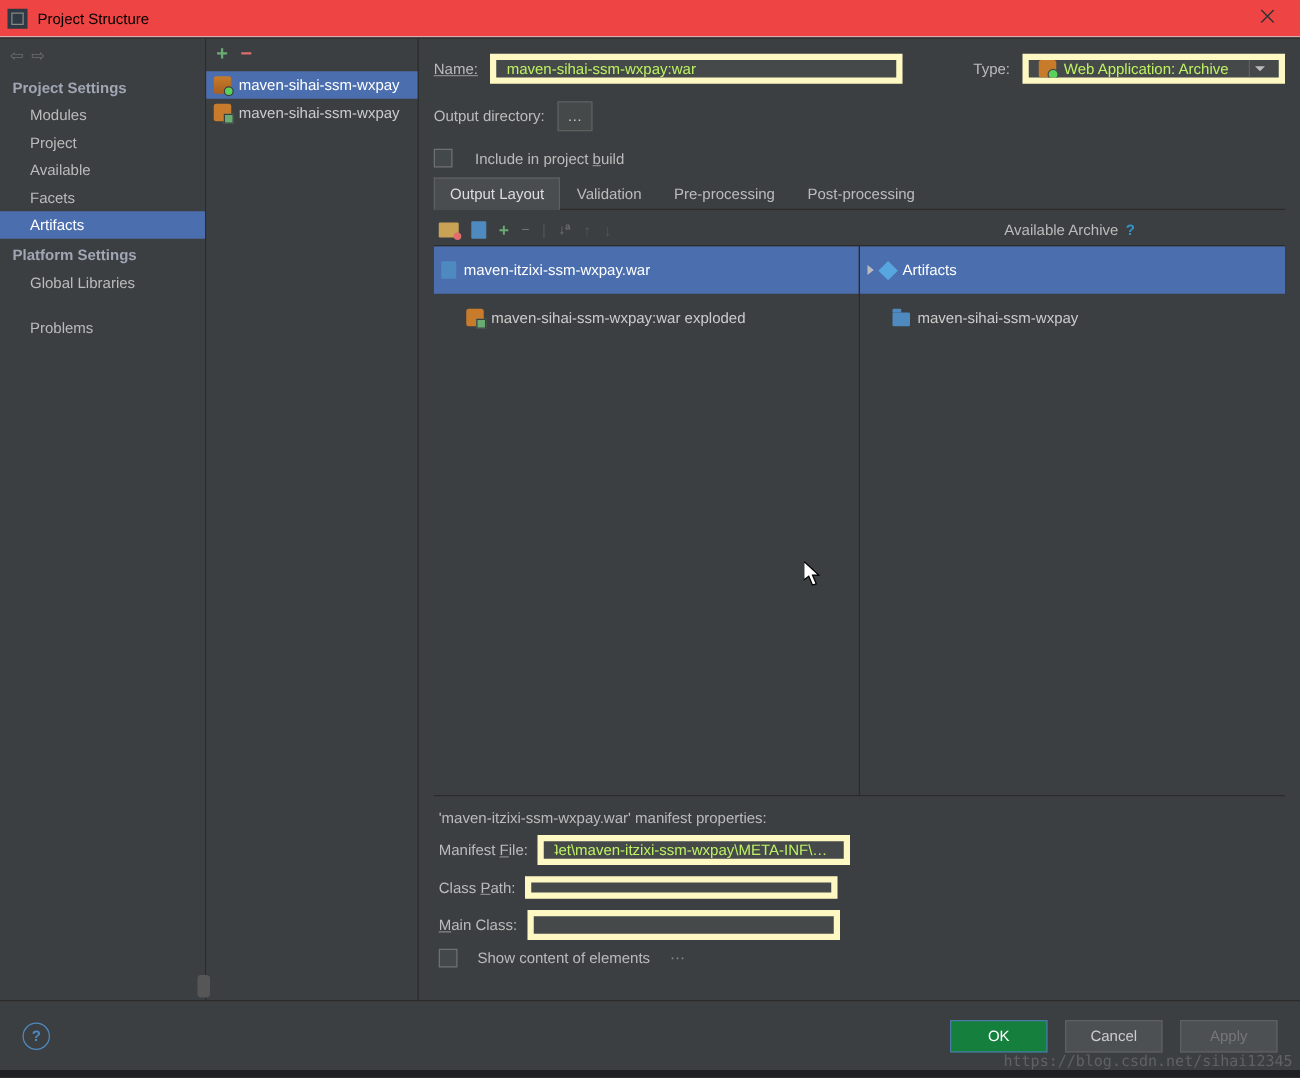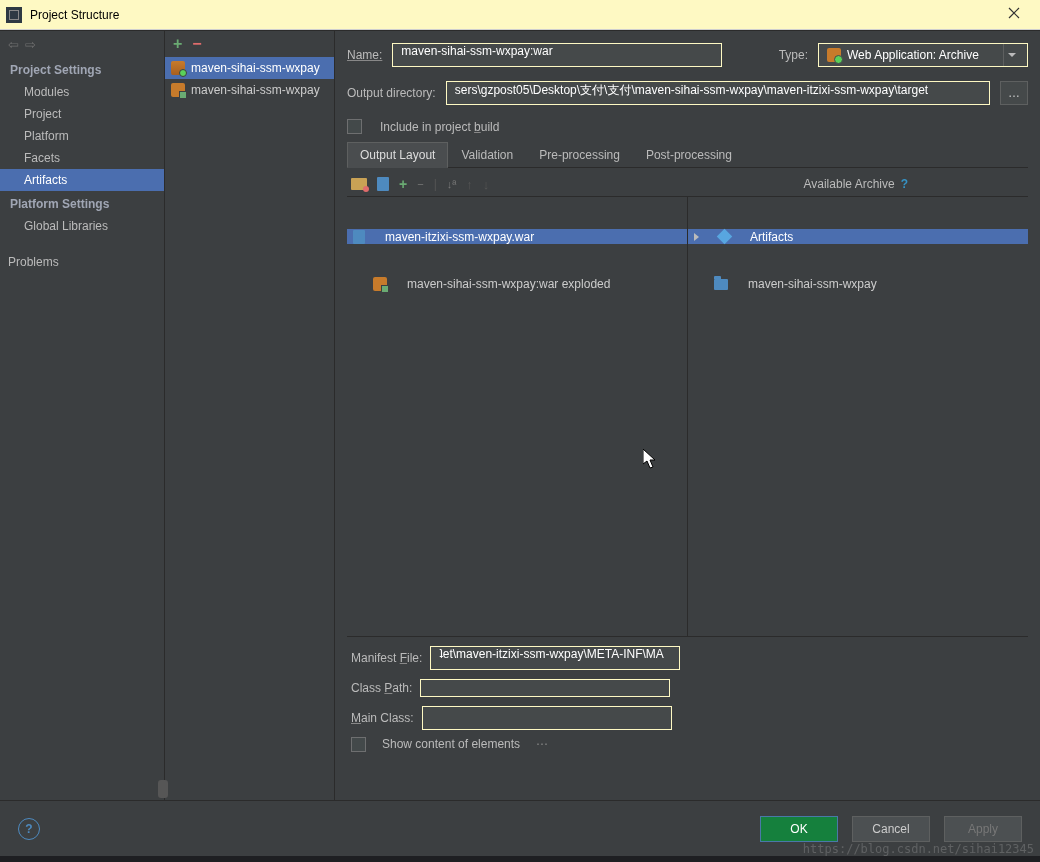--- a/index.html
+++ b/index.html
@@ -10,21 +10,21 @@
     color: #bbbbbb;
     width: 1040px;
     height: 862px;
     overflow: hidden;
     position: relative;
   }
 
   
   .titlebar {
     height: 30px;
-    background: #fef9c3;
+    background: #ef4444;
     color: #000;
     display: flex;
     align-items: center;
     padding: 0 6px;
     border-bottom: 1px solid #cfcfcf;
   }
   .titlebar .app-icon {
     width: 16px; height: 16px;
     background: #2e3943;
     margin-right: 8px;
@@ -115,21 +115,21 @@
 
   
   .detail{
     flex:1; padding:12px 12px 8px 12px; position:relative; min-width:0;
   }
   .form-row{
     display:flex; align-items:center; gap:10px; margin-bottom:14px;
   }
   .label{ color:#bbb;text-align:right; }
   .input, .select{
-    background:#45494a; border:1px solid #fef9c3; color:#ffffff;
+    background:#45494a; border:5px solid #fef9c3; color:#bef264;
     height:24px; padding:0 8px; font-size:12px;
     overflow:hidden; text-overflow:ellipsis; white-space:nowrap;
   }
   .input.name{ width:330px;}
   .input.outdir{ flex:1; min-width:0;}
   .type-label{ margin-left:auto;}
   .select{
     width:210px; display:flex; align-items:center; gap:6px; position:relative;
   }
   .select .sel-icon{
@@ -184,21 +184,21 @@
   .two-pane{
     display:flex; height:440px; border-top:1px solid #2b2b2b;
   }
   .pane-left{ flex:1; border-right:1px solid #2b2b2b; overflow:hidden;}
   .pane-right{ flex:1; overflow:hidden;}
   .pane-header{
     display:flex;align-items:center;justify-content:center;height:22px;color:#bbb;gap:6px;
   }
   .help-q{ color:#3592c4; font-weight:bold;}
   .tree-row{
-    height:15px;display:flex;align-items:center;gap:20px;padding:0 6px;color:#ccc;margin-top:32px;
+    height:38px;display:flex;align-items:center;gap:6px;padding:0 6px;color:#ccc;
   }
   .tree-row.selected{ background:#4b6eaf; color:#fff;}
   .tree-row.indent{ padding-left:26px;}
   .tri{ width:0;height:0;border-top:4px solid transparent;border-bottom:4px solid transparent;border-left:5px solid #bbb;}
   .arch-icon{ width:12px;height:14px;background:#4e8abf;border-radius:1px;}
   .diamond{
     width:11px;height:11px;background:#58a6e0;transform:rotate(45deg);
   }
   .folder-icon{
     width:14px;height:11px;background:#4e8abf;border-radius:1px;position:relative;margin-top:2px;
@@ -262,27 +262,27 @@
 <div class="container">
 
   <div class="nav-col">
     <div class="nav-toolbar">
       <span class="arrow">⇦</span>
       <span class="arrow">⇨</span>
     </div>
     <div class="nav-group-title">Project Settings</div>
     <div class="nav-item">Modules</div>
     <div class="nav-item">Project</div>
-    <div class="nav-item">Platform</div>
+    <div class="nav-item">Available</div>
     <div class="nav-item">Facets</div>
     <div class="nav-item selected">Artifacts</div>
     <div class="nav-group-title">Platform Settings</div>
     <div class="nav-item">Global Libraries</div>
     <div style="height:14px"></div>
-    <div class="nav-item" style="padding-left:8px">Problems</div>
+    <div class="nav-item" style="padding-left:24px">Problems</div>
   </div>
 
   <div class="artlist">
     <div class="artlist-toolbar">
       <span class="plus">+</span>
       <span class="minus">−</span>
     </div>
     <div class="art-row selected">
       <span class="art-icon-war"></span>
       <span>maven-sihai-ssm-wxpay</span>
@@ -301,21 +301,20 @@
       <span class="label type-label">Type:</span>
       <div class="select">
         <span class="sel-icon"></span>
         <span>Web Application: Archive</span>
         <span class="chev"></span>
       </div>
     </div>
 
     <div class="form-row">
       <span class="label">Output directory:</span>
-      <div class="input outdir">sers\gzpost05\Desktop\支付\支付\maven-sihai-ssm-wxpay\maven-itzixi-ssm-wxpay\target</div>
       <div class="dots-btn">…</div>
     </div>
 
     <div class="form-row" style="margin-bottom:8px;">
       <span class="chk"></span>
       <span>Include in project <span class="underlined">b</span>uild</span>
     </div>
 
     <div class="tabs">
       <div class="tab active">Output Layout</div>
@@ -358,20 +357,21 @@
           <span>Artifacts</span>
         </div>
         <div class="tree-row indent">
           <span class="folder-icon"></span>
           <span>maven-sihai-ssm-wxpay</span>
         </div>
       </div>
     </div>
 
     <div class="manifest-panel">
+      <div style="padding:4px 0;color:#bbb">'maven-itzixi-ssm-wxpay.war' manifest properties:</div>
       <div class="manifest-row">
         <span class="label">Manifest <span class="underlined">F</span>ile:</span>
         <div class="input">ʇet\maven-itzixi-ssm-wxpay\META-INF\MA</div>
       </div>
       <div class="manifest-row">
         <span class="label">Class <span class="underlined">P</span>ath:</span>
         <div class="input" style="height:18px"></div>
       </div>
       <div class="manifest-row">
         <span class="label"><span class="underlined">M</span>ain Class:</span>

